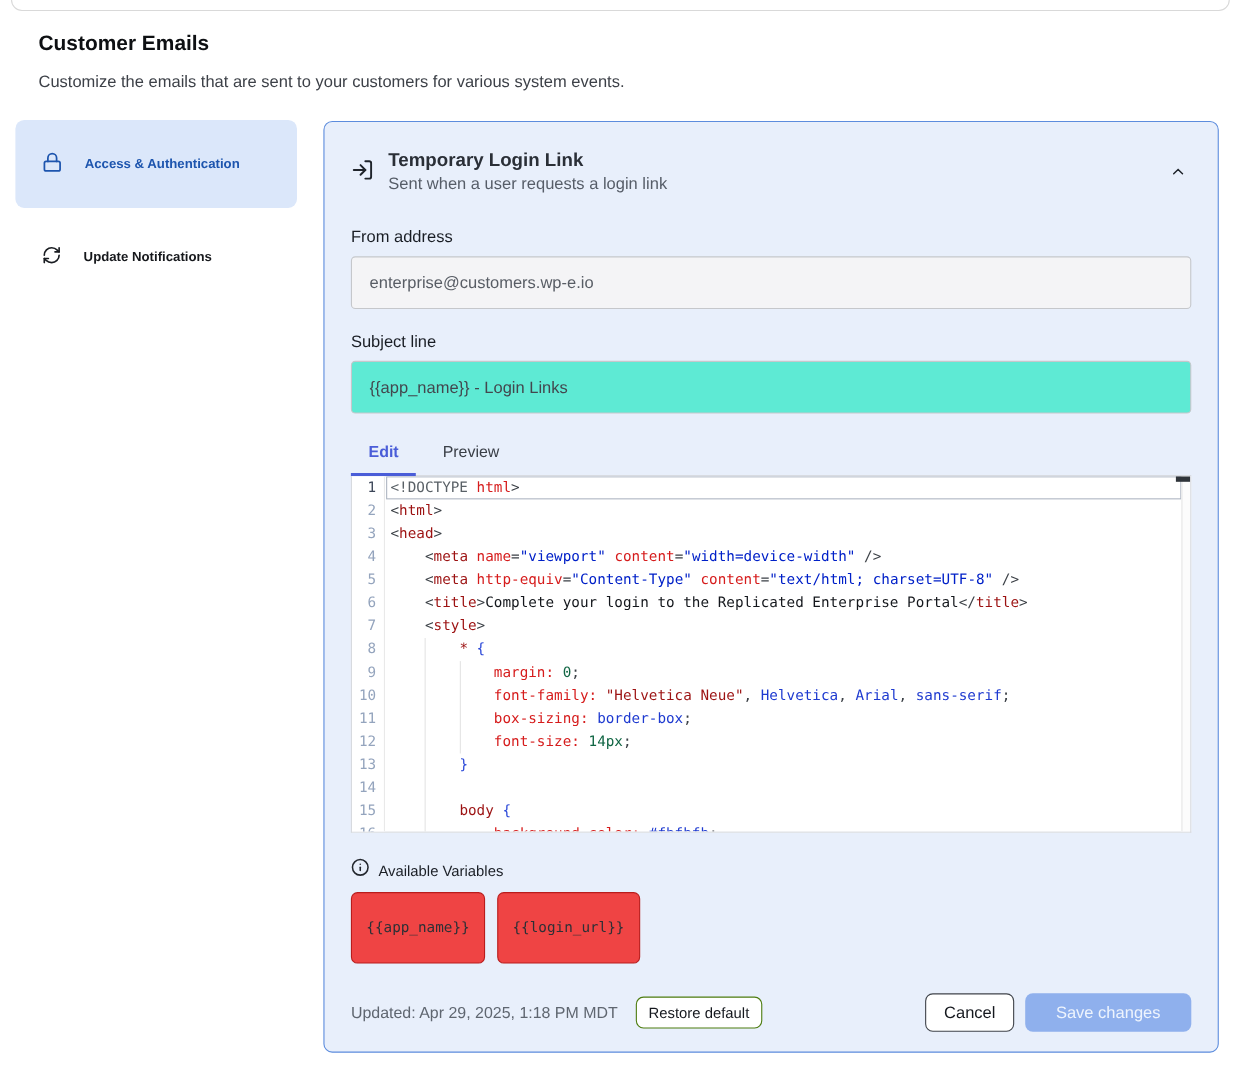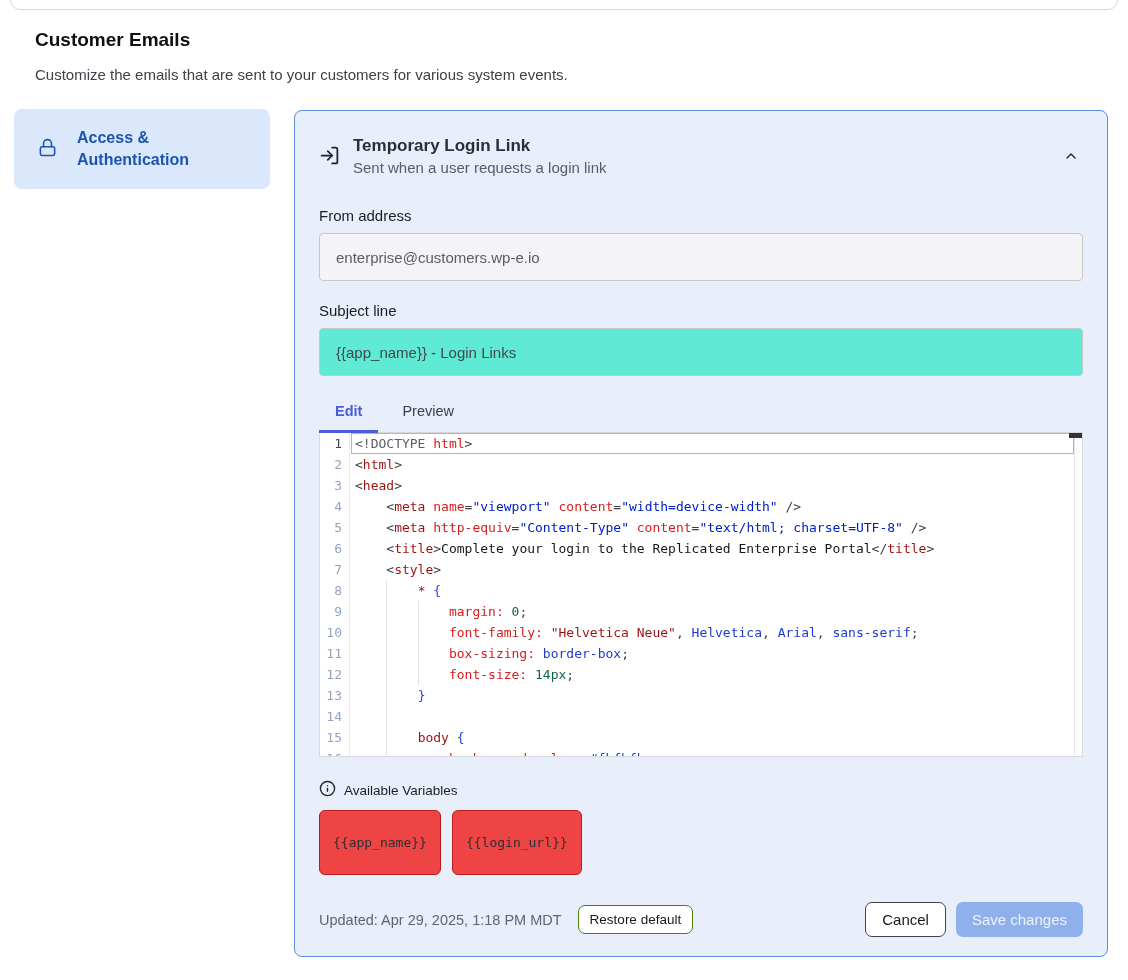--- a/index.html
+++ b/index.html
@@ -9,21 +9,21 @@
   
   .top-strip { position:absolute; left:10px; right:10px; top:-30px; height:40px;
     border:1px solid #d9d9d9; border-radius:10px; background:#fff; }
 
   .page-title { position:absolute; left:35px; top:29px; font-size:19px; font-weight:700; color:#0e1013; }
   .page-subtitle { position:absolute; left:35px; top:66px; font-size:15px; color:#3d4148; }
 
   
   .sidebar { position:absolute; left:14px; top:109px; width:256px; }
   .side-item { display:flex; align-items:center; gap:20px; padding-left:24px; padding-right:14px;
-    border-radius:8px; cursor:pointer; font-size:16px; font-weight:600; color:#16181c; }
+    border-radius:8px; cursor:pointer; font-size:12px; font-weight:600; color:#16181c; }
   .side-item.active { background:var(--sidebar-active-bg,#dbe7fa); color:var(--sidebar-active-text,#1d55ae); min-height:80px; }
   .side-item.active svg { stroke:var(--sidebar-active-text,#1d55ae); }
   .side-item + .side-item { margin-top:20px; min-height:48px; }
   .side-item svg { flex:none; stroke:#1a1d22; }
   .side-label { line-height:22px; }
 
   
   .panel { position:absolute; left:294px; top:110px; width:814px; height:847px;
     background:var(--panel-bg,#e8effb); border:1px solid var(--panel-border,#5c8cdd); border-radius:8px; padding:0 24px; }
 
@@ -82,39 +82,50 @@
   .chips { margin-top:9px; display:flex; gap:11px; }
   .chip { font:13px "DejaVu Sans Mono", monospace; color:#2c3036; background:#ef4444; border:1px solid #b91c1c;
     border-radius:6px; padding:24px 13px; cursor:pointer; }
 
   
   .panel-footer { margin-top:27px; display:flex; align-items:center; }
   .updated { font-size:14.5px; color:#5f6670; }
   .btn { font-family:"Liberation Sans", sans-serif; border-radius:7px; cursor:pointer; }
   .btn.restore { margin-left:16px; font-size:13.5px; color:#15181e; background:#fff; border:1px solid #4d7c0f; padding:6px 11px; }
   .btn.cancel { margin-left:auto; font-size:15px; color:#15181e; background:#fff; border:1px solid #3f434a; padding:8px 16px; }
-  .btn.save { margin-left:10px; font-size:15px; color:#eef4fd; background:var(--save-bg,#8fb0ed); border:none; padding:9px 16px; }
+  .btn.save { margin-left:10px; font-size:15px; color:#eef4fd; background:var(--save-bg,#8fb0ed); border:none; padding:9px 28px; }
 </style>
 </head>
 <body>
 
 <div class="top-strip"></div>
 
 <h1 class="page-title">Customer Emails</h1>
 <p class="page-subtitle">Customize the emails that are sent to your customers for various system events.</p>
 
 <nav class="sidebar">
   <div class="side-item active">
     <span>
       <svg width="19" height="19" viewBox="0 0 24 24" fill="none" stroke-width="2" stroke-linecap="round" stroke-linejoin="round">
         <rect x="3" y="11" width="18" height="11" rx="2"></rect>
         <path d="M7 11V7a5 5 0 0 1 10 0v4"></path>
       </svg>
     </span>
     <span class="side-label">Access &amp; Authentication</span>
+  </div>
+  <div class="side-item">
+    <span>
+      <svg width="18" height="18" viewBox="0 0 24 24" fill="none" stroke-width="2" stroke-linecap="round" stroke-linejoin="round">
+        <path d="M3 12a9 9 0 0 1 9-9 9.75 9.75 0 0 1 6.74 2.74L21 8"></path>
+        <path d="M21 3v5h-5"></path>
+        <path d="M21 12a9 9 0 0 1-9 9 9.75 9.75 0 0 1-6.74-2.74L3 16"></path>
+        <path d="M3 21v-5h5"></path>
+      </svg>
+    </span>
+    <span class="side-label">Update Notifications</span>
   </div>
 </nav>
 
 <section class="panel">
 
   <div class="panel-header">
     <span>
       <svg width="21" height="21" viewBox="0 0 24 24" fill="none" stroke-width="2" stroke-linecap="round" stroke-linejoin="round">
         <path d="M15 3h4a2 2 0 0 1 2 2v14a2 2 0 0 1-2 2h-4"></path>
         <polyline points="10 17 15 12 10 7"></polyline>

